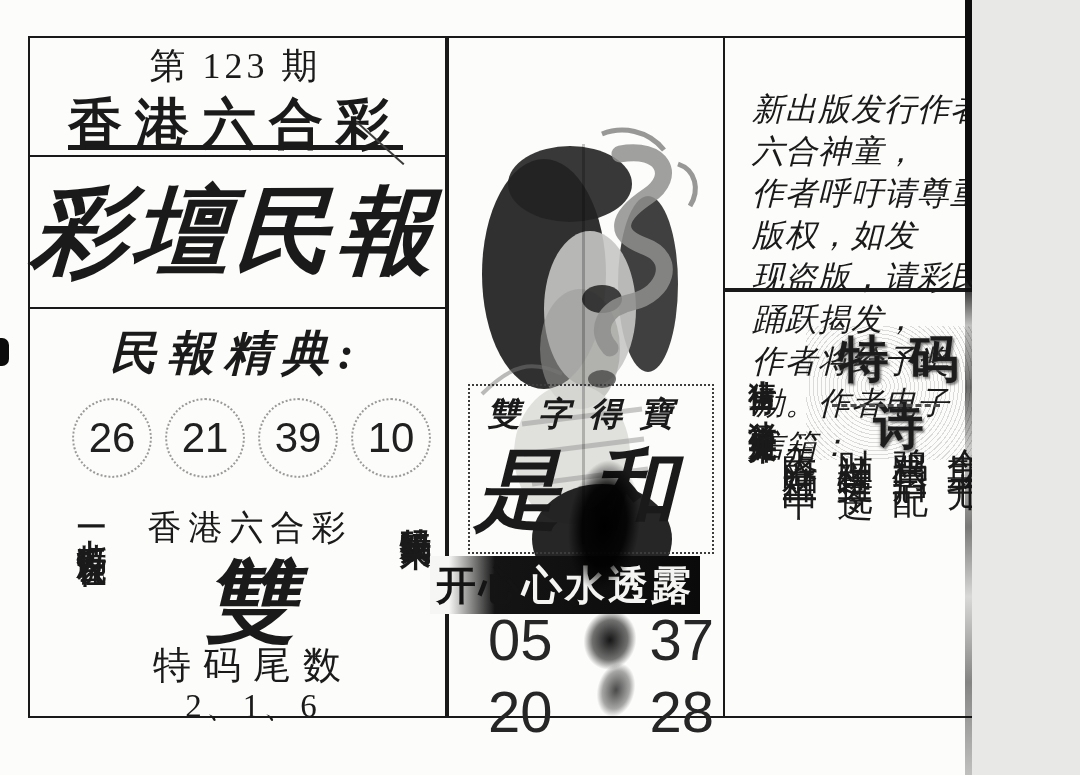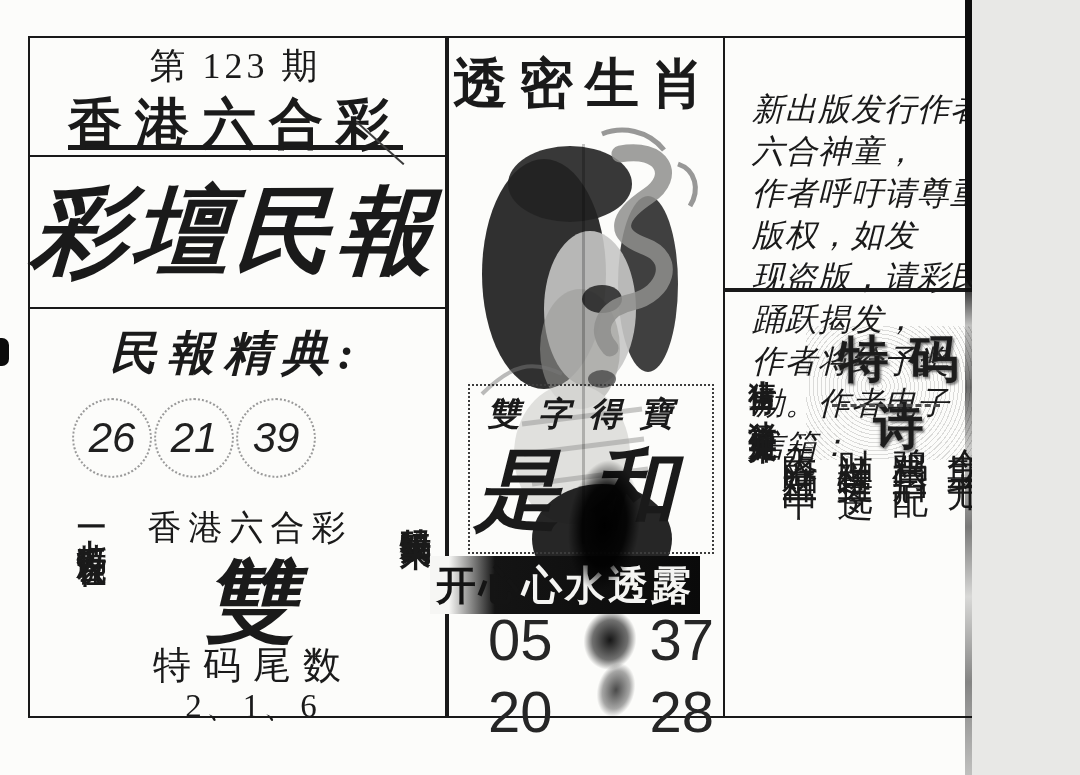--- a/index.html
+++ b/index.html
@@ -12,21 +12,21 @@
   .abs{position:absolute;}
   .ctr{text-align:center;}
   
   #left-panel{left:28px;top:36px;width:415px;height:678px;}
   .hline{position:absolute;left:0;width:100%;border-top:2px solid #191919;}
   #issue-line{left:28px;top:42px;width:415px;font-size:36px;letter-spacing:4px;}
   #brand-line{left:28px;top:88px;width:415px;font-size:54px;font-weight:bold;letter-spacing:13px;text-decoration:underline;}
   #masthead{left:28px;top:168px;width:415px;font-size:96px;font-weight:bold;font-style:italic;
     letter-spacing:6px;transform:skewX(-3deg);}
   #classics-label{left:110px;top:322px;font-size:47px;font-weight:bold;font-style:italic;letter-spacing:10px;}
-  #circle-row{left:72px;top:398px;display:flex;gap:2px;font-style:italic;}
+  #circle-row{left:72px;top:398px;display:flex;gap:13px;}
   .num-circle{width:76px;height:76px;border:2px dotted #9a9a9a;border-radius:50%;
     display:flex;align-items:center;justify-content:center;
     font-family:"Liberation Sans","DejaVu Sans",sans-serif;font-size:42px;font-weight:400;color:#202020;}
   .vtext{writing-mode:vertical-rl;text-orientation:upright;}
   #left-vertical{left:72px;top:512px;font-size:29px;font-weight:bold;letter-spacing:4px;}
   #oddeven-heading{left:130px;top:505px;width:240px;font-size:34px;letter-spacing:7px;}
   #oddeven-value{left:130px;top:540px;width:240px;font-size:92px;font-weight:bold;font-style:italic;}
   #tail-label{left:128px;top:640px;width:250px;font-size:38px;letter-spacing:12px;}
   #tail-value{left:128px;top:684px;width:250px;font-size:33px;font-family:Liberation Serif, serif;font-weight:300;letter-spacing:4px;}
   #right-vertical{left:394px;top:504px;font-size:31px;font-weight:bold;letter-spacing:2px;}
@@ -85,30 +85,30 @@
     <div class="hline" style="top:269px;"></div>
   </div>
   <div id="issue-line" class="abs ctr">第 123 期</div>
   <div id="brand-line" class="abs ctr">香港六合彩</div>
   <div id="masthead" class="abs ctr">彩壇民報</div>
   <div id="classics-label" class="abs">民報精典:</div>
   <div id="circle-row" class="abs">
     <div class="num-circle">26</div>
     <div class="num-circle">21</div>
     <div class="num-circle">39</div>
+    <div class="num-circle">10</div>
   </div>
   <div id="left-vertical" class="abs vtext">一七特码玄机在</div>
   <div id="oddeven-heading" class="abs ctr">香港六合彩</div>
   <div id="oddeven-value" class="abs ctr">雙</div>
   <div id="tail-label" class="abs ctr">特码尾数</div>
   <div id="tail-value" class="abs ctr">2、1、6</div>
   <div id="right-vertical" class="abs vtext">特码大双码来</div>
 
   <div id="zodiac-panel" class="box"></div>
-  <div id="zodiac-title" class="abs ctr">透密生肖</div>
 
   <svg id="zodiac-photo" class="abs" viewBox="0 0 268 436">
     <ellipse cx="92" cy="150" rx="62" ry="115" fill="#1e1e1e" opacity=".92"></ellipse>
     <ellipse cx="118" cy="60" rx="62" ry="38" fill="#222" opacity=".9"></ellipse>
     <ellipse cx="196" cy="160" rx="30" ry="88" fill="#262626" opacity=".88"></ellipse>
     <ellipse cx="138" cy="185" rx="46" ry="78" fill="#c7c7c5" opacity=".9"></ellipse>
     <ellipse cx="128" cy="225" rx="40" ry="60" fill="#9a9a98" opacity=".55"></ellipse>
     <ellipse cx="150" cy="175" rx="20" ry="14" fill="#1a1a1a" opacity=".8"></ellipse>
     <ellipse cx="150" cy="255" rx="14" ry="9" fill="#3a3a3a" opacity=".7"></ellipse>
     <path d="M168 30 C 210 22, 226 52, 196 72 C 166 92, 160 110, 192 122 C 226 134, 214 170, 180 178 C 152 184, 142 206, 158 224" fill="none" stroke="#8f8f8d" stroke-width="17" opacity=".85" stroke-linecap="round"></path>

